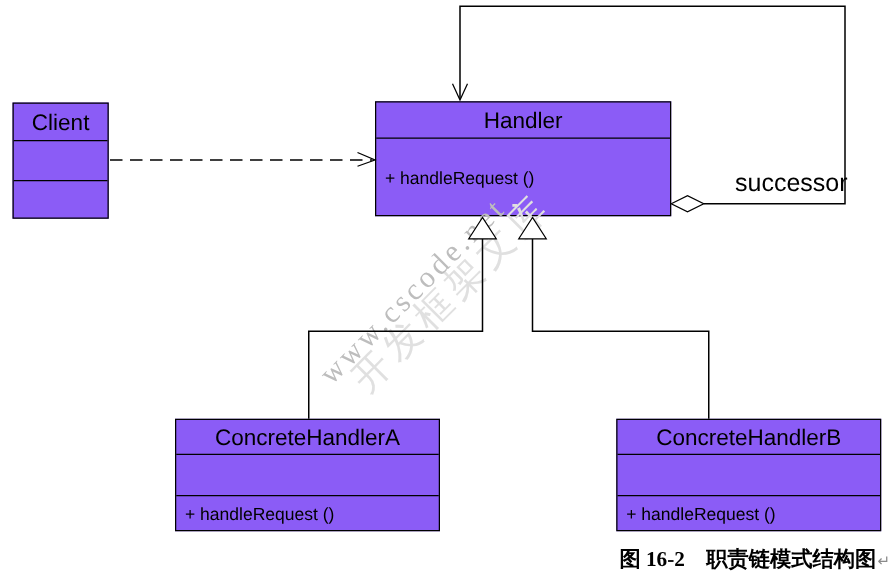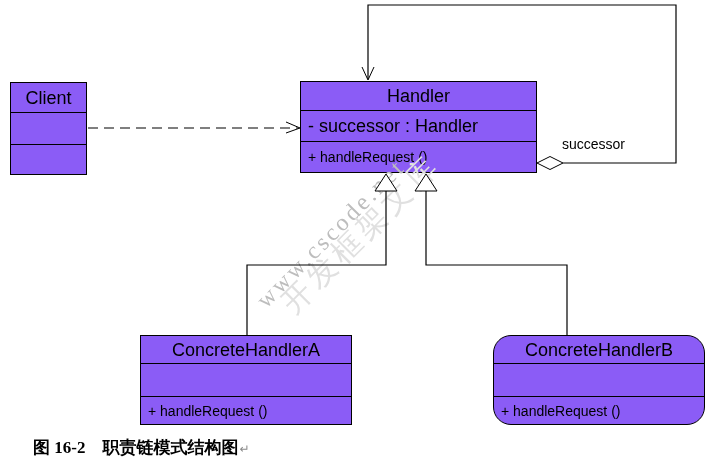--- a/index.html
+++ b/index.html
@@ -26,63 +26,62 @@
   }
   #box-client{left:10px;top:82px;width:77px;height:93px;}
   #box-client .c-title{height:29px;}
   #box-client .c-attrs{height:31px;}
   #box-handler{left:300px;top:81px;width:237px;height:92px;}
   #box-handler .c-title{height:28px;}
   #box-handler .c-attrs{height:30px;}
   #box-a{left:140px;top:335px;width:212px;height:90px;}
   #box-a .c-title{height:27px;}
   #box-a .c-attrs{height:32px;}
-  #box-b{left:493px;top:335px;width:212px;height:90px;border-radius:18px;}
+  #box-b{left:493px;top:335px;width:212px;height:90px;}
   #box-b .c-title{height:27px;}
   #box-b .c-attrs{height:32px;}
 
   
   #wires{position:absolute;left:0;top:0;z-index:3;pointer-events:none;}
 
   
   #successor-label{
-    position:absolute;left:562px;top:136px;font-size:14px;z-index:3;white-space:nowrap;
+    position:absolute;left:588px;top:136px;font-size:20px;z-index:3;white-space:nowrap;
   }
 
   
   .wm{position:absolute;pointer-events:none;z-index:2;white-space:nowrap;
       transform:rotate(-45deg);transform-origin:center;}
   #wm-latin{left:224px;top:202px;width:250px;font-size:24px;letter-spacing:3px;
             color:#bdbdbd;font-family:"Liberation Serif", serif;}
   #wm-cjk{left:252px;top:203px;width:240px;font-size:30px;letter-spacing:5px;color:#e0e0e0;}
 
   
   #caption{
-    position:absolute;left:0;right:0;top:436px;text-align:left;z-index:3;
+    position:absolute;left:0;right:0;top:436px;text-align:right;z-index:3;
     font-family:"Liberation Serif","DejaVu Serif",serif;font-weight:bold;font-size:17px;
     white-space:pre;
     margin-left:33px;
   }
   #caption .return-mark{
     font-family:"Liberation Sans", sans-serif;font-weight:normal;
     font-size:12px;color:#8a8a8a;margin-left:1px;
   }
 </style>
 </head>
 <body>
 
 <div class="uml-class" id="box-client">
   <div class="c-title">Client</div>
   <div class="c-attrs"></div>
   <div class="c-ops"></div>
 </div>
 
 <div class="uml-class" id="box-handler">
   <div class="c-title">Handler</div>
-  <div class="c-attrs">- successor : Handler</div>
   <div class="c-ops">+ handleRequest ()</div>
 </div>
 
 <div class="uml-class" id="box-a">
   <div class="c-title">ConcreteHandlerA</div>
   <div class="c-attrs"></div>
   <div class="c-ops">+ handleRequest ()</div>
 </div>
 
 <div class="uml-class" id="box-b">

